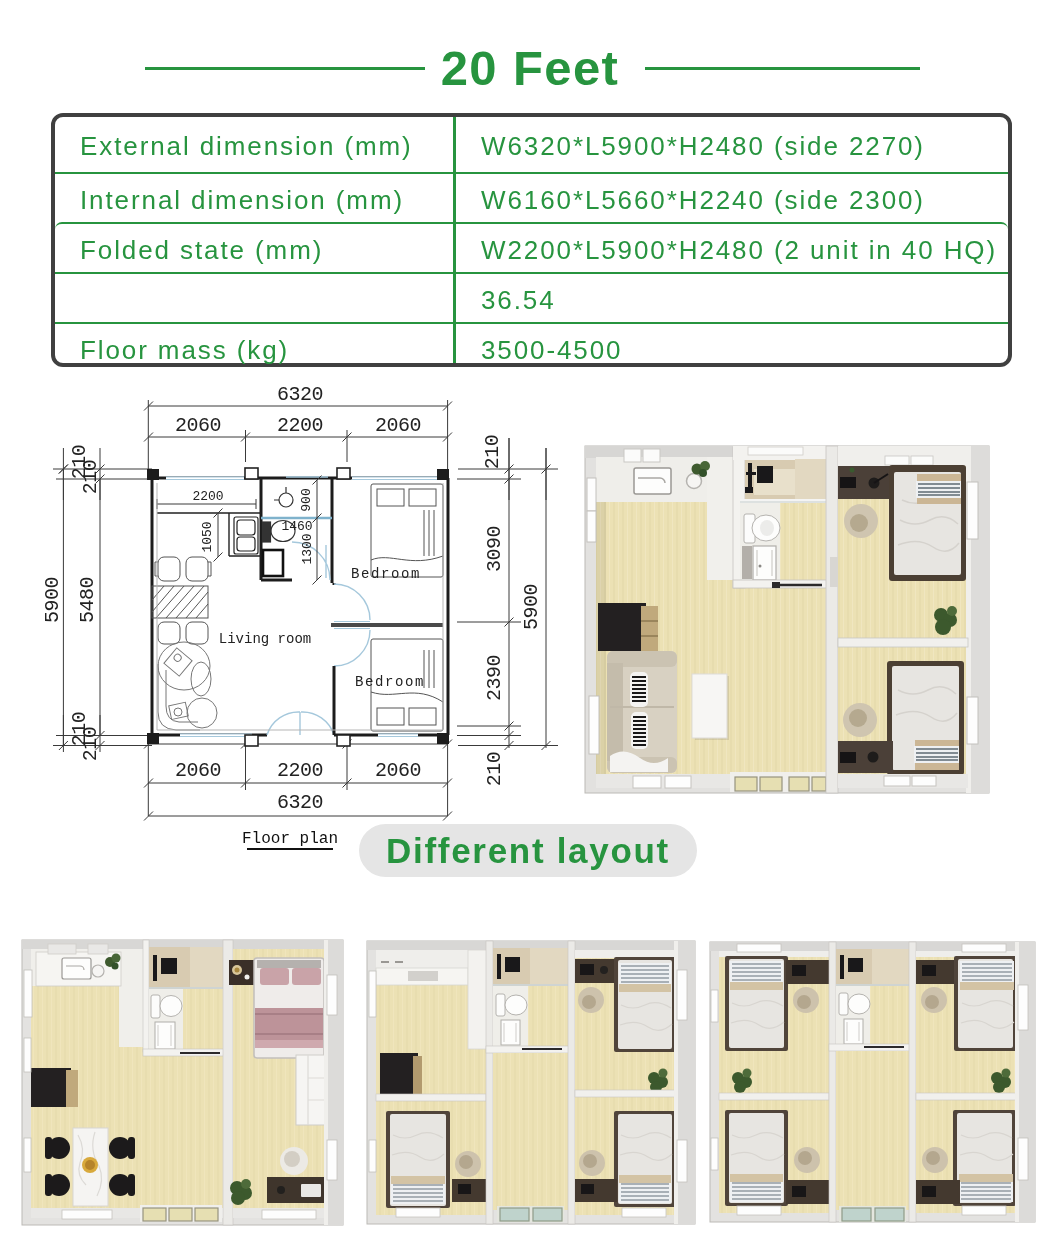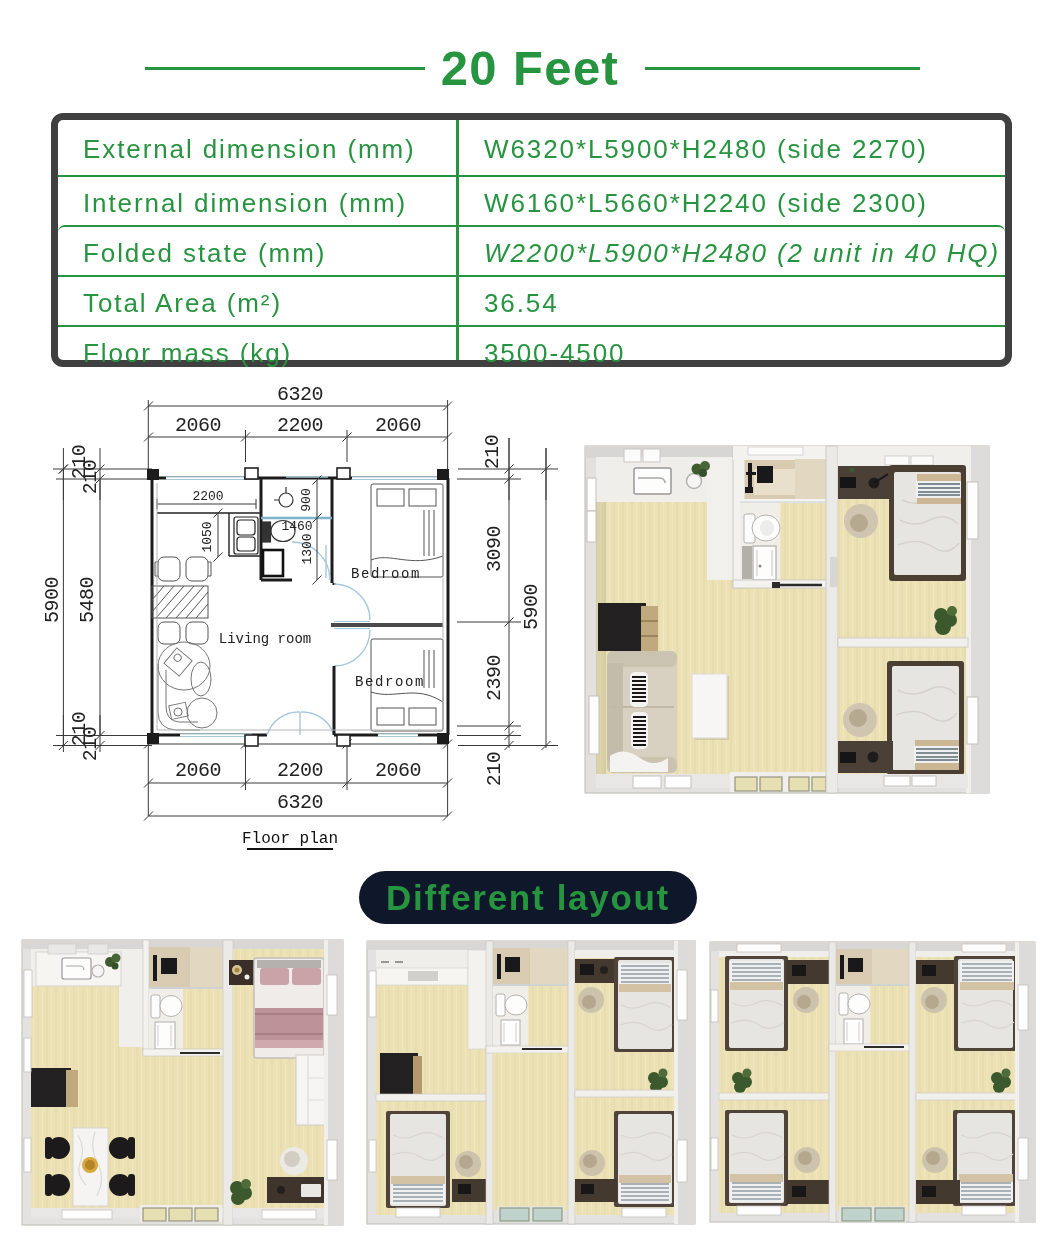--- a/index.html
+++ b/index.html
@@ -12,39 +12,38 @@
 
 <div class="abs" style="left:0px;top:0px;width:1060px;">
 
   <div class="abs" style="left:145px;top:67px;width:280px;height:3px;background:#27943f;"></div>
 
   <div class="abs green" style="left:0px;top:44px;width:1060px;text-align:center;font-size:49px;line-height:49px;font-weight:bold;letter-spacing:1.4px;">20 Feet</div>
 
   <div class="abs" style="left:645px;top:67px;width:275px;height:3px;background:#27943f;"></div>
 </div>
 
-<div class="abs" style="left:51px;top:113px;width:961px;height:254px;border:7px solid #404040;border-radius:12px;box-sizing:border-box;">
+<div class="abs" style="left:51px;top:113px;width:961px;height:254px;border:4px solid #404040;border-radius:12px;box-sizing:border-box;">
 
   <div class="abs green" style="left:0;top:0px;width:100%;height:55px;font-size:26px;letter-spacing:1.9px;">
     <span class="abs" style="left:25px;top:14px;">External dimension (mm)</span>
     <span class="abs" style="left:426px;top:14px;">W6320*L5900*H2480 (side 2270)</span>
   </div>
 
   <div class="abs green" style="left:0;top:55px;width:100%;height:50px;font-size:26px;letter-spacing:1.9px;border-top:2.5px solid #27943f;text-align:right;">
     <span class="abs" style="left:25px;top:11px;">Internal dimension (mm)</span>
     <span class="abs" style="left:426px;top:11px;">W6160*L5660*H2240 (side 2300)</span>
   </div>
 
   <div class="abs green" style="left:0;top:105px;width:100%;height:50px;font-size:26px;letter-spacing:1.9px;border-top:2.5px solid #27943f;border-radius:7px;">
     <span class="abs" style="left:25px;top:11px;">Folded state (mm)</span>
-    <span class="abs" style="left:426px;top:11px;font-style:italic;">W2200*L5900*H2480 (2 unit in 40 HQ)</span>
+    <span class="abs" style="left:426px;top:11px;">W2200*L5900*H2480 (2 unit in 40 HQ)</span>
   </div>
 
   <div class="abs green" style="left:0;top:155px;width:100%;height:50px;font-size:26px;letter-spacing:1.9px;border-top:2.5px solid #27943f;">
-    <span class="abs" style="left:25px;top:11px;">Total Area (m²)</span>
     <span class="abs" style="left:426px;top:11px;text-align:center;">36.54</span>
   </div>
 
   <div class="abs green" style="left:0;top:205px;width:100%;height:49px;font-size:26px;letter-spacing:1.9px;border-top:2.5px solid #27943f;">
     <span class="abs" style="left:25px;top:11px;">Floor mass (kg)</span>
     <span class="abs" style="left:426px;top:11px;">3500-4500</span>
   </div>
 
   <div class="abs" style="left:398px;top:0;width:2.5px;height:100%;background:#27943f;"></div>
 </div>
@@ -464,21 +463,21 @@
   <rect x="967" y="697" width="11" height="47" fill="#fdfdfd" stroke="#c2c0bc" stroke-width="1"></rect>
 
   <rect x="838" y="774" width="130" height="14" fill="#e8e7e5"></rect>
   <rect x="884" y="776" width="26" height="10" fill="#fdfdfd" stroke="#c5c3bf" stroke-width="1"></rect>
   <rect x="912" y="776" width="24" height="10" fill="#fdfdfd" stroke="#c5c3bf" stroke-width="1"></rect>
 
   <rect x="830" y="557" width="8" height="30" fill="#d8d6d2"></rect>
 </g>
 </svg>
 
-<div class="abs" style="left:359px;top:871px;width:338px;height:53px;background:#0f172a;border-radius:27px;text-align:center;">
+<div class="abs" style="left:359px;top:824px;width:338px;height:53px;background:#e5e5e5;border-radius:27px;text-align:center;">
   <span class="green" style="font-size:35px;font-weight:bold;line-height:53px;letter-spacing:1.7px;">Different layout</span>
 </div>
 
 <svg id="ra" class="abs" style="left:18px;top:936px;" width="330" height="292" viewBox="0 0 330 292">
 <defs>
   <pattern id="wood2" width="9" height="40" patternUnits="userSpaceOnUse">
     <rect width="9" height="40" fill="#ece1b4"></rect>
     <path d="M2,0 V40" stroke="#e6dbac" stroke-width="1.3"></path>
     <path d="M6.5,0 V40" stroke="#f0e5bc" stroke-width="1.1"></path>
   </pattern>

